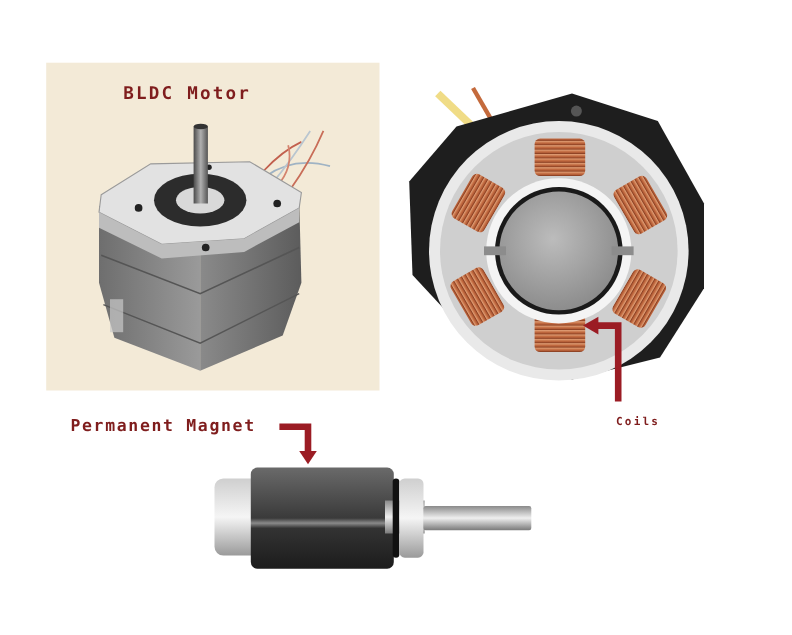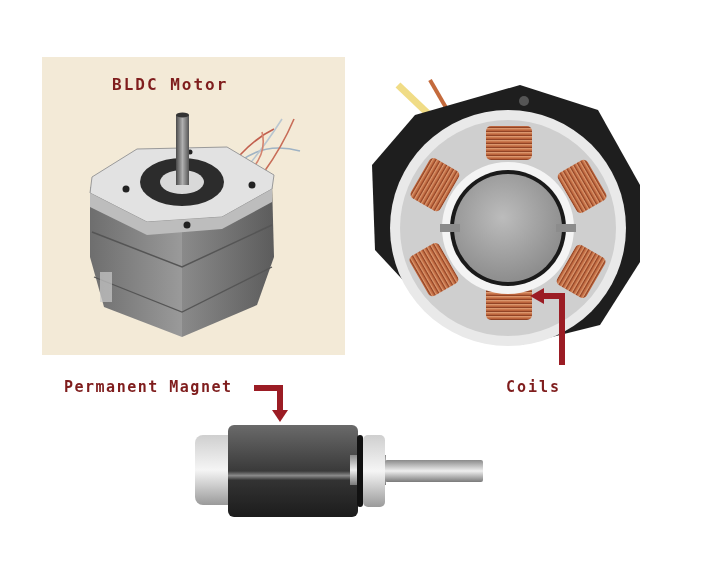--- a/index.html
+++ b/index.html
@@ -112,21 +112,21 @@
   <circle cx="508" cy="228" r="58" fill="#1a1a1a"></circle>
   <circle cx="508" cy="228" r="54" fill="url(#rotorG)"></circle>
   <rect x="440" y="224" width="20" height="8" fill="#8c8c8c"></rect>
   <rect x="556" y="224" width="20" height="8" fill="#8c8c8c"></rect>
 </svg>
 
 <svg width="720" height="577" style="pointer-events:none;">
   <path d="M562 365 L562 296 L540 296" stroke="#9b1c24" stroke-width="6" fill="none"></path>
   <polygon points="530,296 544,288 544,304" fill="#9b1c24"></polygon>
 </svg>
-<div class="label" style="left:506px; top:378px; font-size:15px;">Coils</div>
+<div class="label" style="left:560px; top:378px; font-size:10px;">Coils</div>
 
 <div class="label" style="left:40px; top:378px; font-size:15px; letter-spacing:1.5px;margin-left:24px;">Permanent Magnet</div>
 <svg width="720" height="577" style="pointer-events:none;">
   <path d="M254 388 L280 388 L280 412" stroke="#9b1c24" stroke-width="6" fill="none"></path>
   <polygon points="272,410 288,410 280,422" fill="#9b1c24"></polygon>
 </svg>
 
 <svg width="720" height="577" style="pointer-events:none;">
   <defs>
     <linearGradient id="magG" x1="0" x2="0" y1="0" y2="1">

